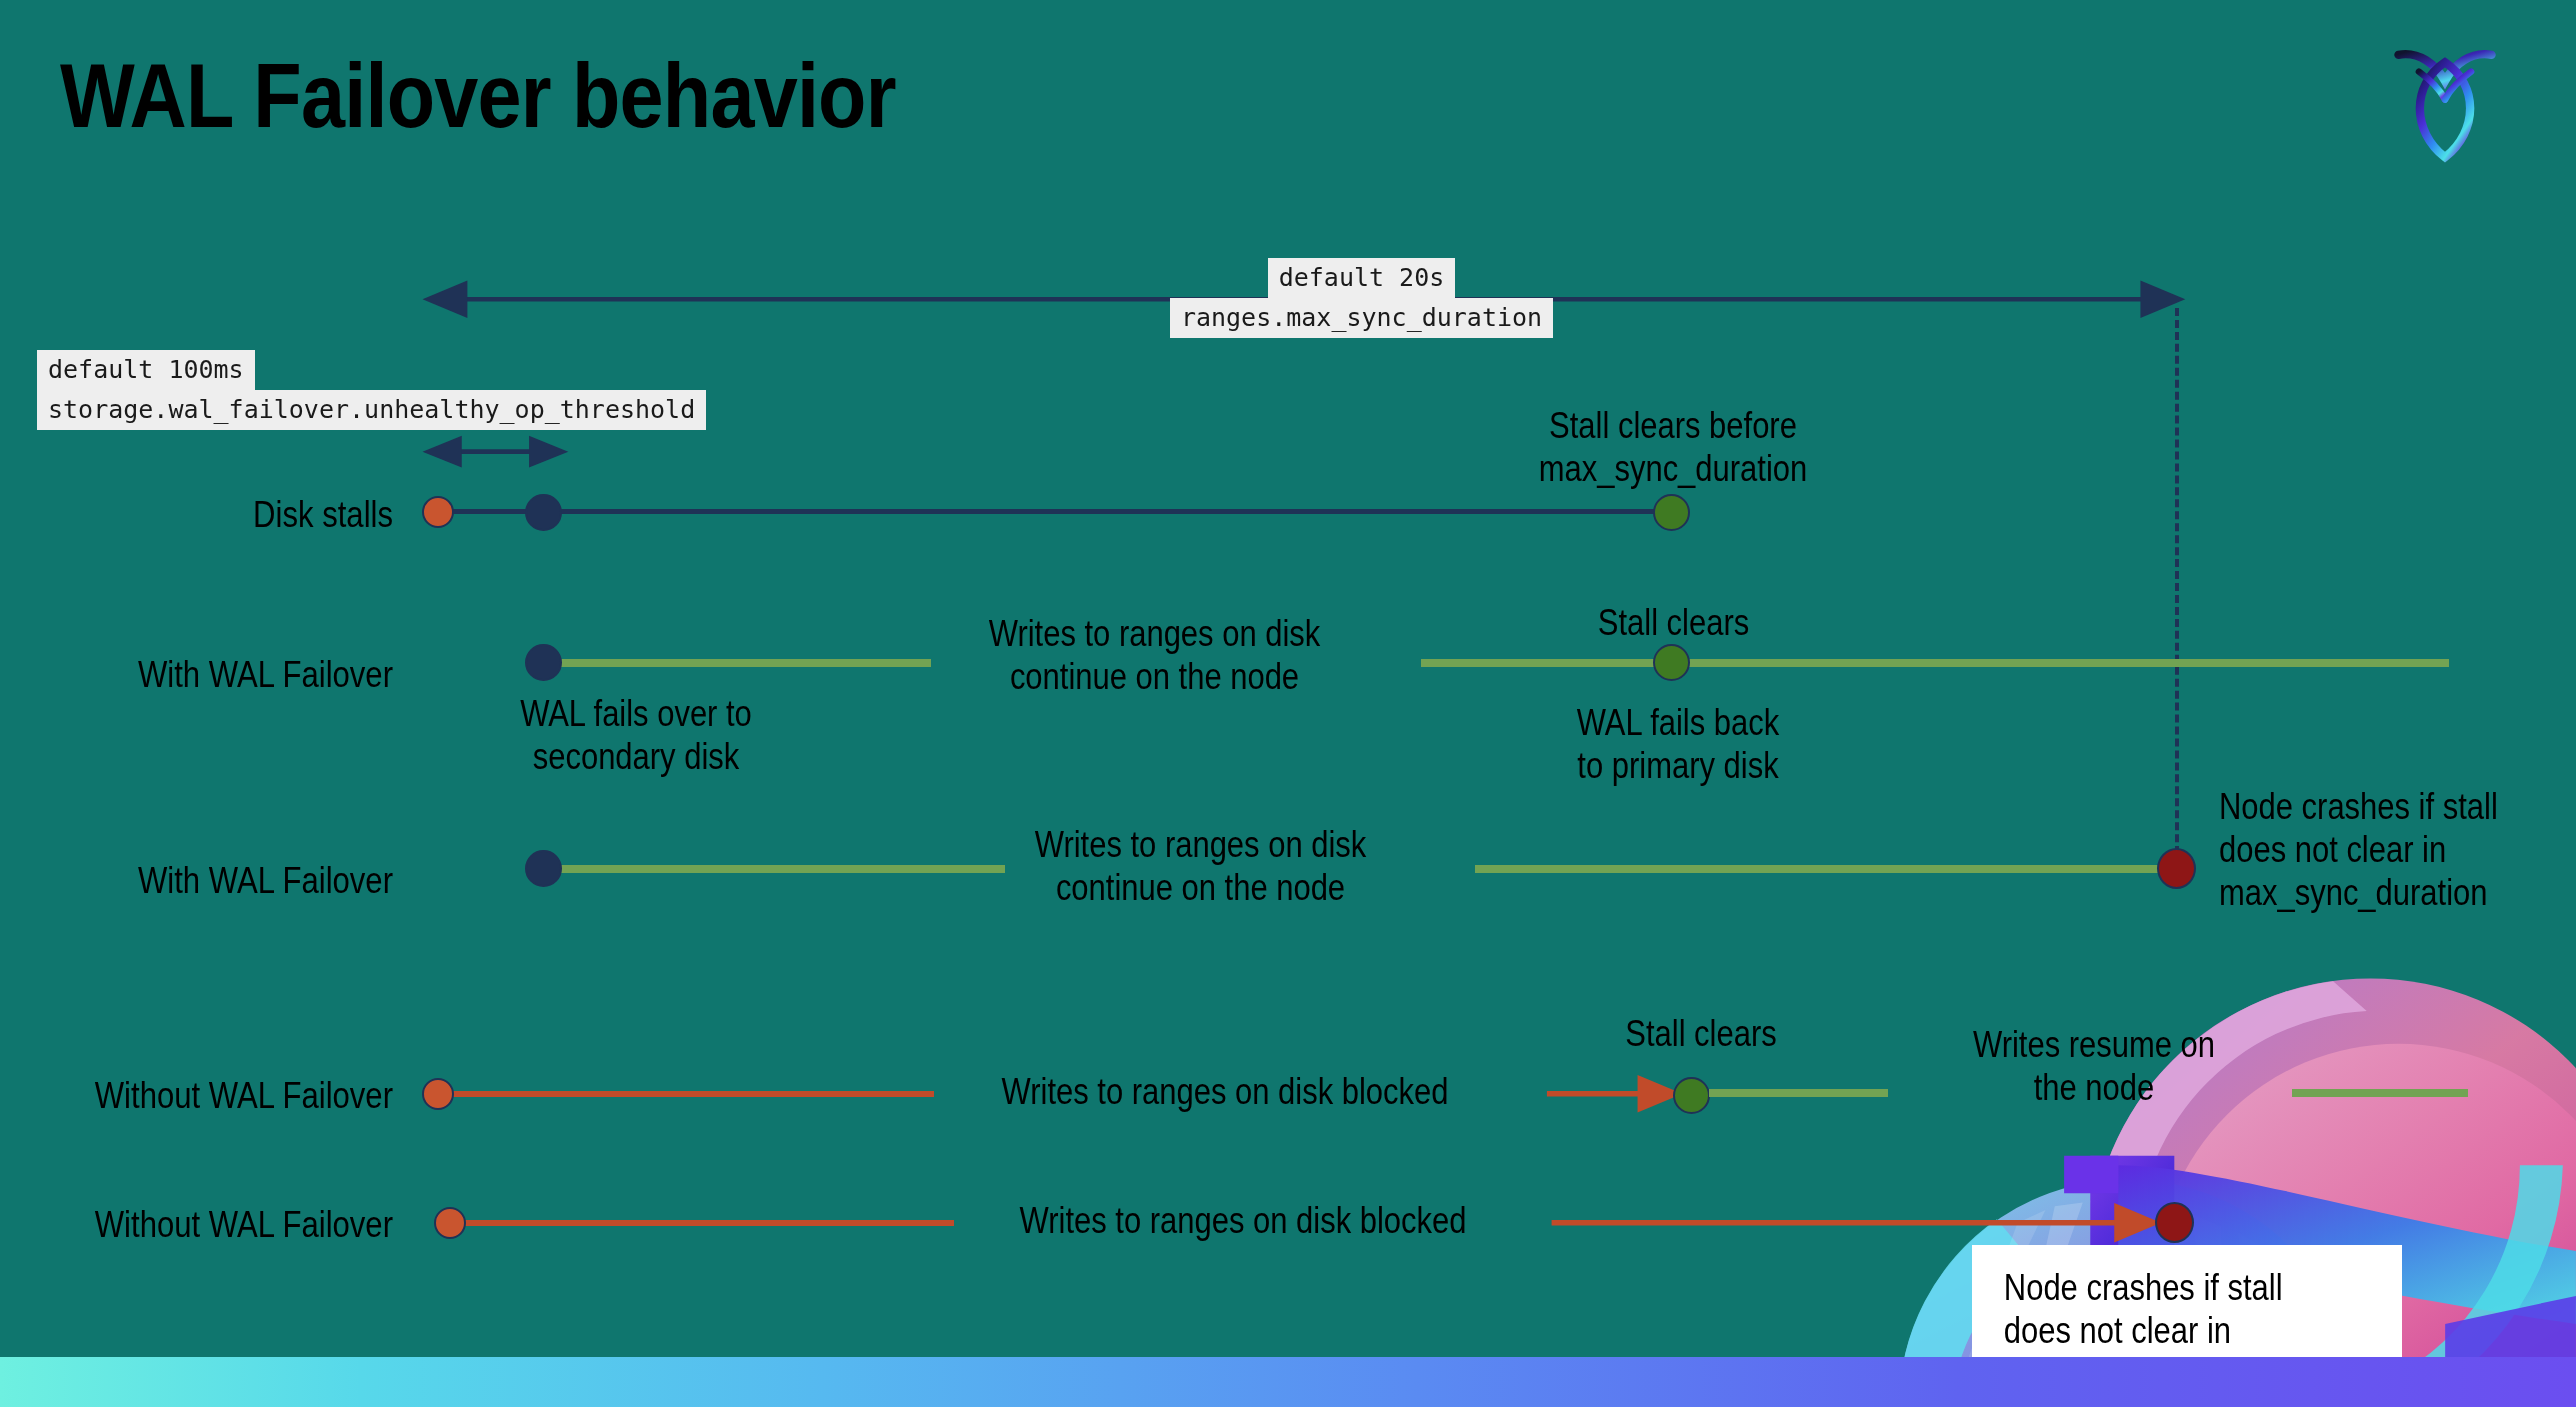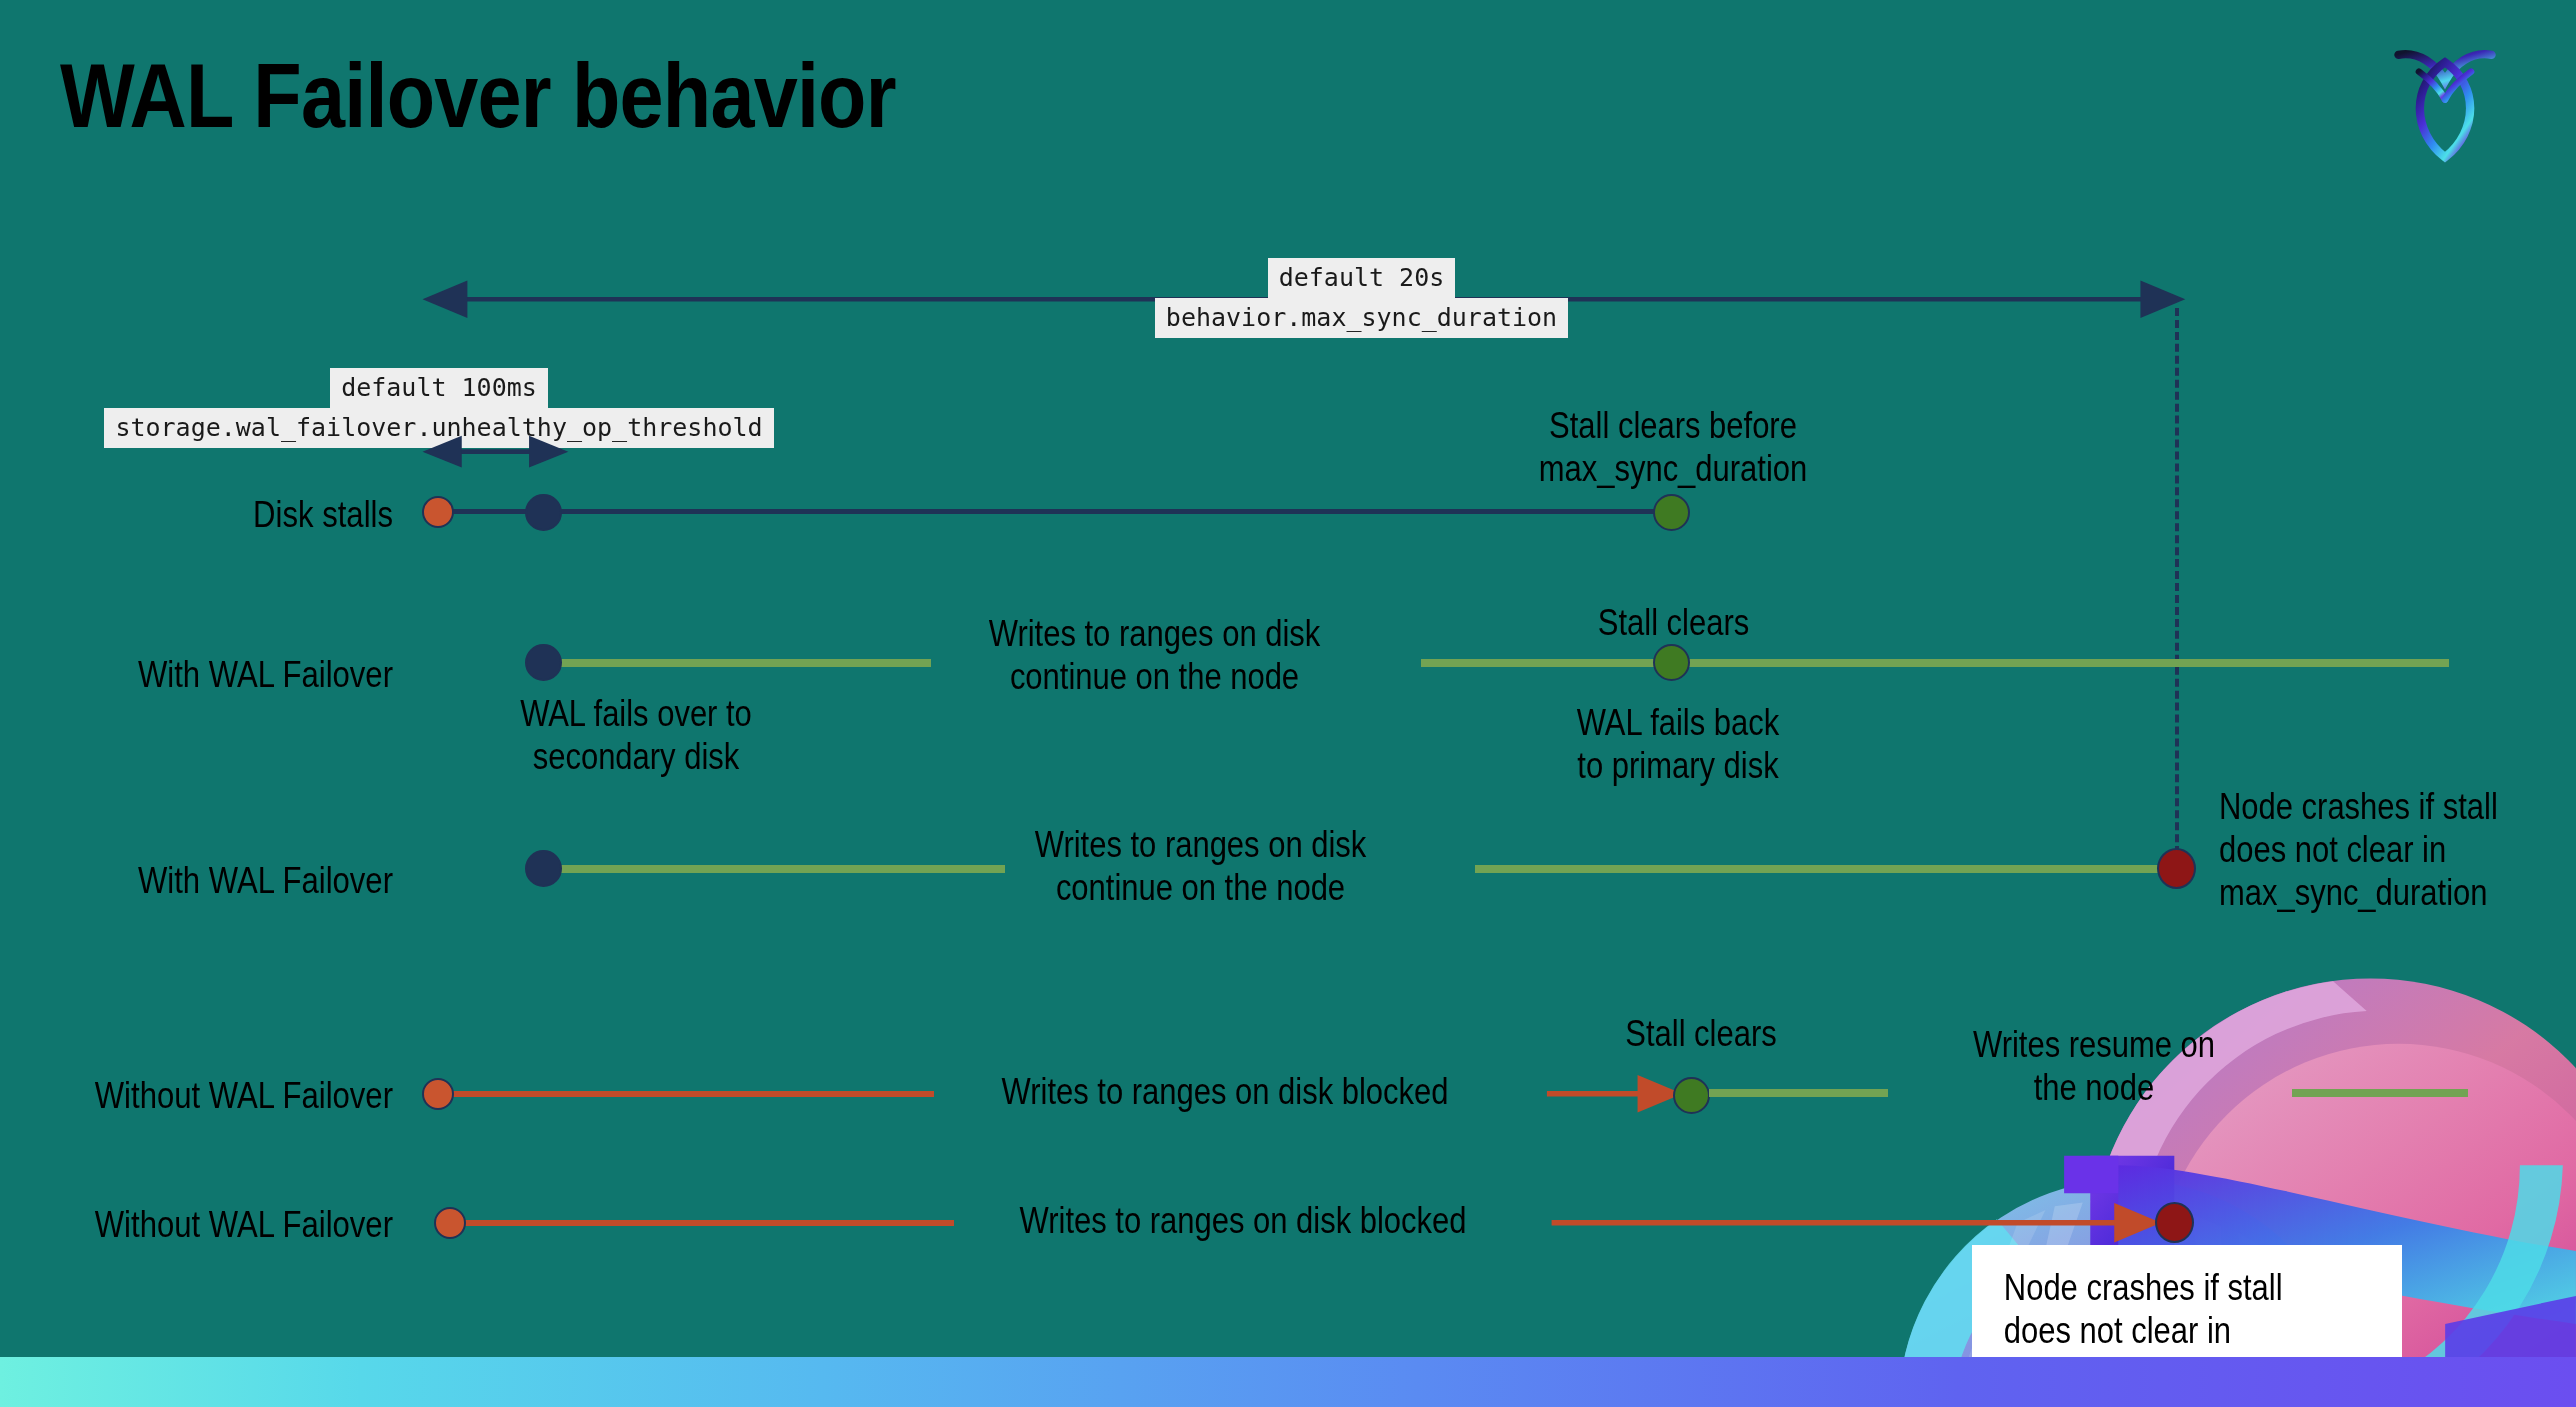--- a/index.html
+++ b/index.html
@@ -247,24 +247,24 @@
 
   <svg class="layer" viewBox="0 0 2756 1506" width="2576" height="1408">
 
     <line x1="480" y1="320" x2="2310" y2="320" stroke="#1f3256" stroke-width="5"></line>
     <polygon points="452,320 500,300 500,340" fill="#1f3256"></polygon>
     <polygon points="2338,320 2290,300 2290,340" fill="#1f3256"></polygon>
   </svg>
 
   <div class="code-block code-center" style="left:1142px; top:258px; width:439px;">
     <span>default 20s</span><br>
-    <span>behavior.max_sync_duration</span>
-  </div>
-
-  <div class="code-block" style="left:37px; top:368px; width:804px;text-align:center;">
+    <span>ranges.max_sync_duration</span>
+  </div>
+
+  <div class="code-block" style="left:37px; top:350px; width:804px;">
     <span>default 100ms</span><br>
     <span>storage.wal_failover.unhealthy_op_threshold</span>
   </div>
 
   <svg class="layer" viewBox="0 0 2756 1506" width="2576" height="1408">
     <line x1="472" y1="483" x2="588" y2="483" stroke="#1f3256" stroke-width="5"></line>
     <polygon points="452,483 494,466 494,500" fill="#1f3256"></polygon>
     <polygon points="608,483 566,466 566,500" fill="#1f3256"></polygon>
   </svg>
 

